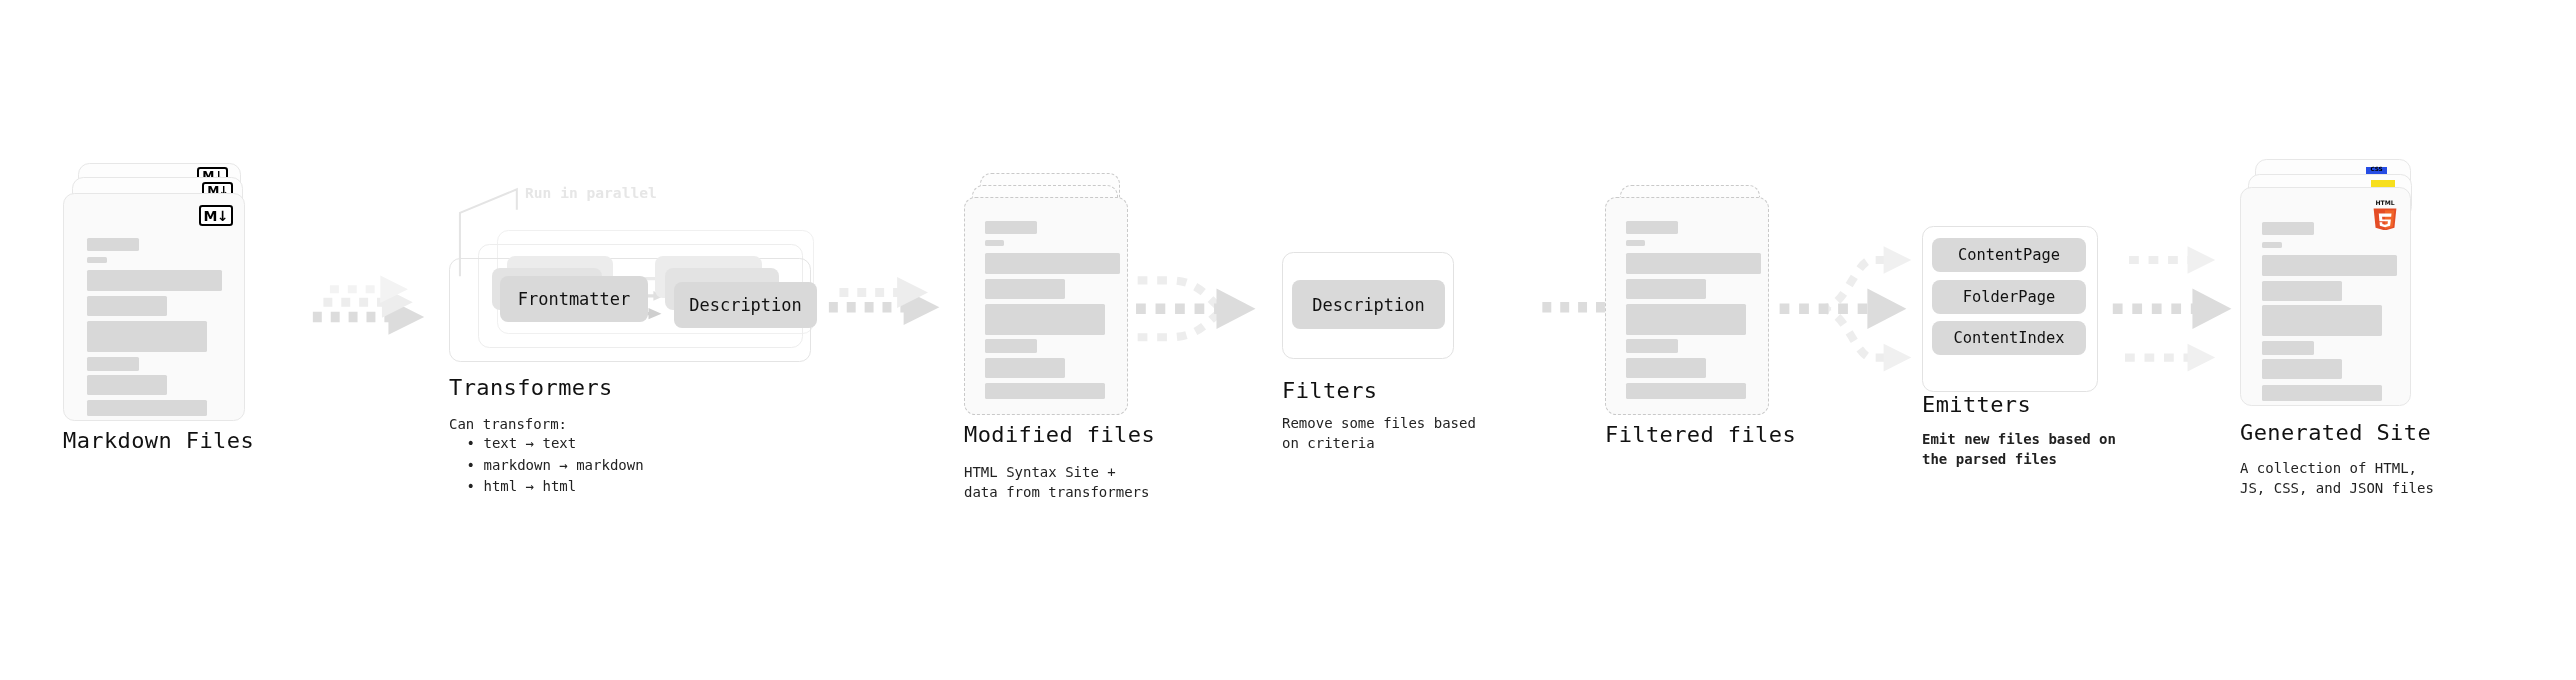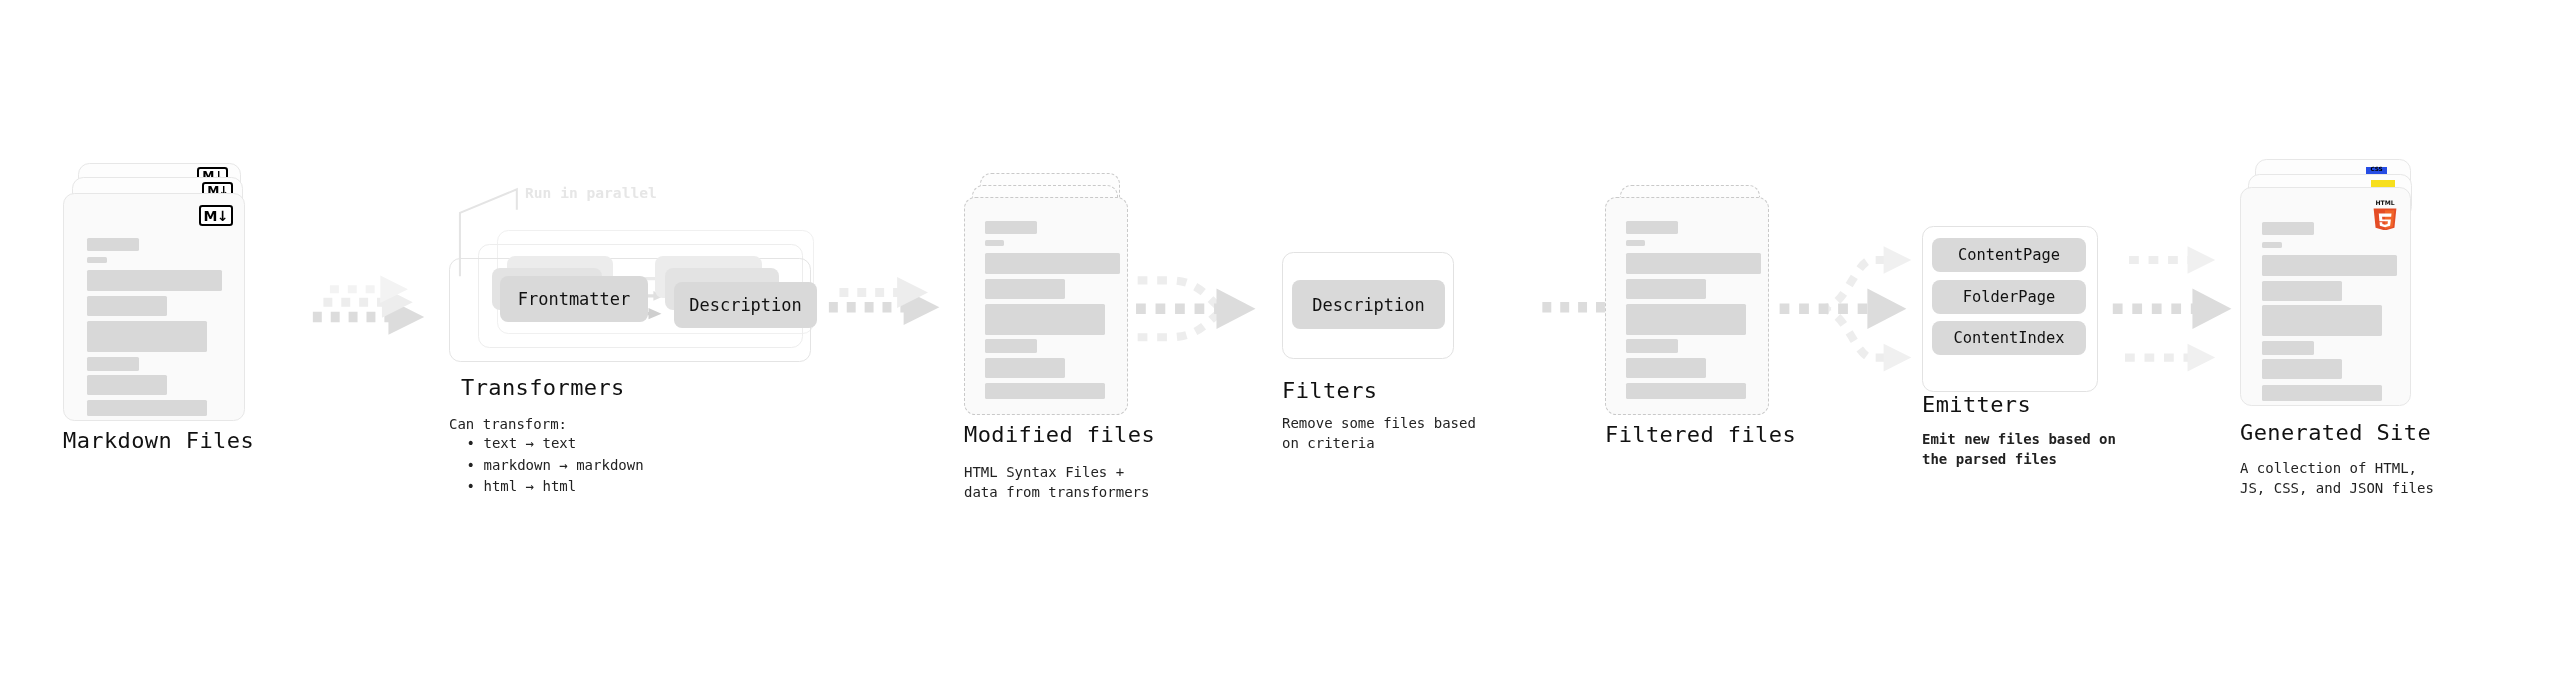--- a/index.html
+++ b/index.html
@@ -280,21 +280,21 @@
     <div class="chip ghost2" style="left:655px; top:256px; width:107px; height:42px;"></div>
     <div class="chip ghost1" style="left:665px; top:268px; width:114px; height:42px;"></div>
 
     <div class="chip" style="left:468px; top:276px; width:148px; height:46px;margin-left:32px;">
       <span>Frontmatter</span>
     </div>
     <div class="chip" style="left:674px; top:282px; width:143px; height:46px;">
       <span>Description</span>
     </div>
 
-    <div class="caption-title" style="left:449px; top:375px;margin-left:12px;">Transformers</div>
+    <div class="caption-title" style="left:449px; top:375px;">Transformers</div>
     <div class="caption-sub" style="left:449px; top:414px;">Can transform:</div>
     <div class="caption-list" style="left:452px; top:433px;">
       <ul>
         <li>text → text</li>
         <li>markdown → markdown</li>
         <li>html → html</li>
       </ul>
     </div>
   </div>
 
@@ -307,21 +307,21 @@
       <div class="bar" style="left:19.5px; top:42px;  width:19.5px;  height:5.7px;"></div>
       <div class="bar" style="left:19.5px; top:55px;  width:135px; height:21px;"></div>
       <div class="bar" style="left:19.5px; top:81px; width:80px;  height:19.5px;"></div>
       <div class="bar" style="left:19.5px; top:106px; width:120px; height:31px;"></div>
       <div class="bar" style="left:19.5px; top:141px; width:52px;  height:14px;"></div>
       <div class="bar" style="left:19.5px; top:160px; width:80px;  height:20.3px;"></div>
       <div class="bar" style="left:19.5px; top:185px; width:120px; height:16.3px;"></div>
     </div>
 
     <div class="caption-title" style="left:964px; top:422px;">Modified files</div>
-    <div class="caption-sub" style="left:964px; top:462px;">HTML Syntax Files +
+    <div class="caption-sub" style="left:964px; top:462px;">HTML Syntax Site +
 data from transformers</div>
   </div>
 
   <div>
     <div class="group-box" style="left:1282px; top:252px; width:172px; height:107px;"></div>
     <div class="chip" style="left:1292px; top:280px; width:153px; height:49px;">
       <span>Description</span>
     </div>
 
     <div class="caption-title" style="left:1282px; top:378px;">Filters</div>

